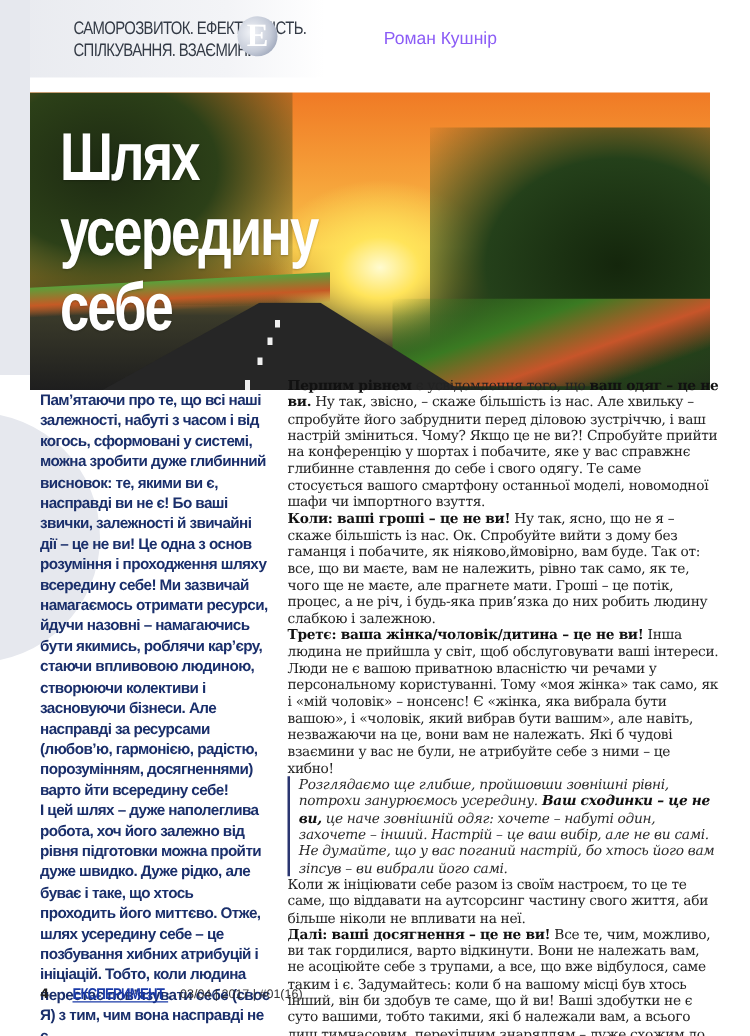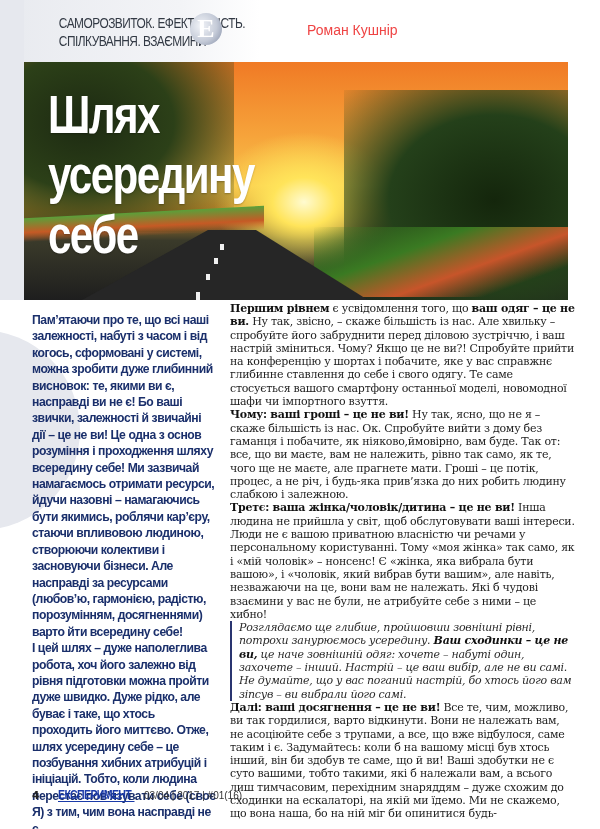--- a/index.html
+++ b/index.html
@@ -29,27 +29,27 @@
   }
   .section-label div { white-space: nowrap; }
   .logo-e {
     position: absolute; left: 190px; top: 13px; width: 32px; height: 32px;
     border-radius: 50%;
     background: radial-gradient(circle at 35% 40%, #f2f4f8 0%, #c5cbd8 55%, #7f8aa3 100%);
     color: #ffffff; font-family: "Liberation Serif", serif; font-weight: bold;
     font-size: 26px; line-height: 32px; text-align: center;
   }
   .author {
-    position: absolute; left: 307px; top: 22px; color: #ef4444;
+    position: absolute; left: 307px; top: 22px; color: #8b5cf6;
     font-family: "Liberation Sans", sans-serif; font-size: 14px;
   }
 
   
   .hero {
-    position: absolute; left: 24px; top: 62px; width: 544px; height: 238px;
+    position: absolute; left: 24px; top: 74px; width: 544px; height: 238px;
     overflow: hidden;
     background:
       radial-gradient(ellipse 90px 70px at 280px 140px, #fffbd0 0%, #ffe45a 35%, rgba(255,180,40,0.0) 100%),
       linear-gradient(180deg, #f07a25 0%, #f6a23a 30%, #f8c24a 52%, #c88a2a 62%, #3a3a2a 75%, #1e1e1e 100%);
   }
   .hero-trees-left {
     position: absolute; left: 0; top: 0; width: 210px; height: 170px;
     background: radial-gradient(ellipse 200px 150px at 60px 60px, #1d2a12 0%, #2c4018 45%, rgba(60,70,20,0.0) 100%);
   }
   .hero-trees-right {
@@ -153,23 +153,24 @@
   </div>
 </div>
 
 <div class="col-left">
   <p>Пам’ятаючи про те, що всі наші залежності, набуті з часом і від когось, сформовані у системі, можна зробити дуже глибинний висновок: те, якими ви є, насправді ви не є! Бо ваші звички, залежності й звичайні дії – це не ви! Це одна з основ розуміння і проходження шляху всередину себе! Ми зазвичай намагаємось отримати ресурси, йдучи назовні – намагаючись бути якимись, роблячи кар’єру, стаючи впливовою людиною, створюючи колективи і засновуючи бізнеси. Але насправді за ресурсами (любов’ю, гармонією, радістю, порозумінням, досягненнями) варто йти всередину себе!</p>
   <p>І цей шлях – дуже наполеглива робота, хоч його залежно від рівня підготовки можна пройти дуже швидко. Дуже рідко, але буває і таке, що хтось проходить його миттєво. Отже, шлях усередину себе – це позбування хибних атрибуцій і ініціацій. Тобто, коли людина перестає пов’язувати себе (своє Я) з тим, чим вона насправді не є.</p>
 </div>
 
 <div class="col-right">
   <p><b>Першим рівнем</b><span> є усвідомлення того, що </span><b>ваш одяг – це не ви.</b><span> Ну так, звісно, – скаже більшість із нас. Але хвильку – спробуйте його забрудни­ти перед діловою зустріччю, і ваш настрій зміниться. Чому? Якщо це не ви?! Спробуйте прийти на конференцію у шортах і побачите, яке у вас справжнє глибинне ставлення до себе і свого одягу. Те саме стосується вашого смартфону останньої моделі, новомодної шафи чи імпортного взуття.</span></p>
-  <p><b>Чому: ваші гроші – це не ви!</b><span> Ну так, ясно, що не я – скаже біль­шість із нас. Ок. Спробуйте вийти з дому без гаманця і побачите, як ніяково,ймовірно, вам буде. Так от: все, що ви маєте, вам не належить, рівно так само, як те, чого ще не маєте, але прагнете мати. Гроші – це по­тік, процес, а не річ, і будь-яка прив’язка до них робить людину слабкою і залежною.</span></p>
+  <p><b>Коли: ваші гроші – це не ви!</b><span> Ну так, ясно, що не я – скаже біль­шість із нас. Ок. Спробуйте вийти з дому без гаманця і побачите, як ніяково,ймовірно, вам буде. Так от: все, що ви маєте, вам не належить, рівно так само, як те, чого ще не маєте, але прагнете мати. Гроші – це по­тік, процес, а не річ, і будь-яка прив’язка до них робить людину слабкою і залежною.</span></p>
   <p><b>Третє: ваша жінка/чоловік/дитина – це не ви!</b><span> Інша людина не при­йшла у світ, щоб обслуговувати ваші інтереси. Люди не є вашою при­ватною власністю чи речами у персональному користуванні. Тому «моя жінка» так само, як і «мій чоловік» – нонсенс! Є «жінка, яка вибрала бути вашою», і «чоловік, який вибрав бути вашим», але навіть, незважаючи на це, вони вам не належать. Які б чудові взаємини у вас не були, не атри­буйте себе з ними – це хибно!</span></p>
   <p class="quote"><span>Розглядаємо ще глибше, пройшовши зовнішні рівні, потрохи зану­рюємось усередину. </span><b>Ваш сходинки – це не ви,</b><span> це наче зовнішній одяг: хочете – набуті один, захочете – інший. Настрій – це ваш вибір, але не ви самі. Не думайте, що у вас поганий настрій, бо хтось його вам зі­псув – ви вибрали його самі.</span></p>
+  <p>Коли ж ініціювати себе разом із своїм настроєм, то це те саме, що віддавати на аутсорсинг частину свого життя, аби більше ніколи не впливати на неї.</p>
   <p><b>Далі: ваші досягнення – це не ви!</b><span> Все те, чим, можливо, ви так горди­лися, варто відкинути. Вони не належать вам, не асоціюйте себе з трупа­ми, а все, що вже відбулося, саме таким і є. Задумайтесь: коли б на вашому місці був хтось інший, він би здобув те саме, що й ви! Ваші здобутки не є суто вашими, тобто такими, які б належали вам, а всього лиш тимчасовим, перехідним знаряддям – дуже схожим до сходинки на ескалаторі, на якій ми їдемо. Ми не скажемо, що вона наша, бо на ній міг би опинитися будь-</span></p>
 </div>
 
 <div class="footer">
   <span class="page-num">4</span>
   <span class="brand">ЕКСПЕРИМЕНТ</span>
   <span class="issue">03/04 | 2017 | #01(16)</span>
 </div>
 
 </body></html>

